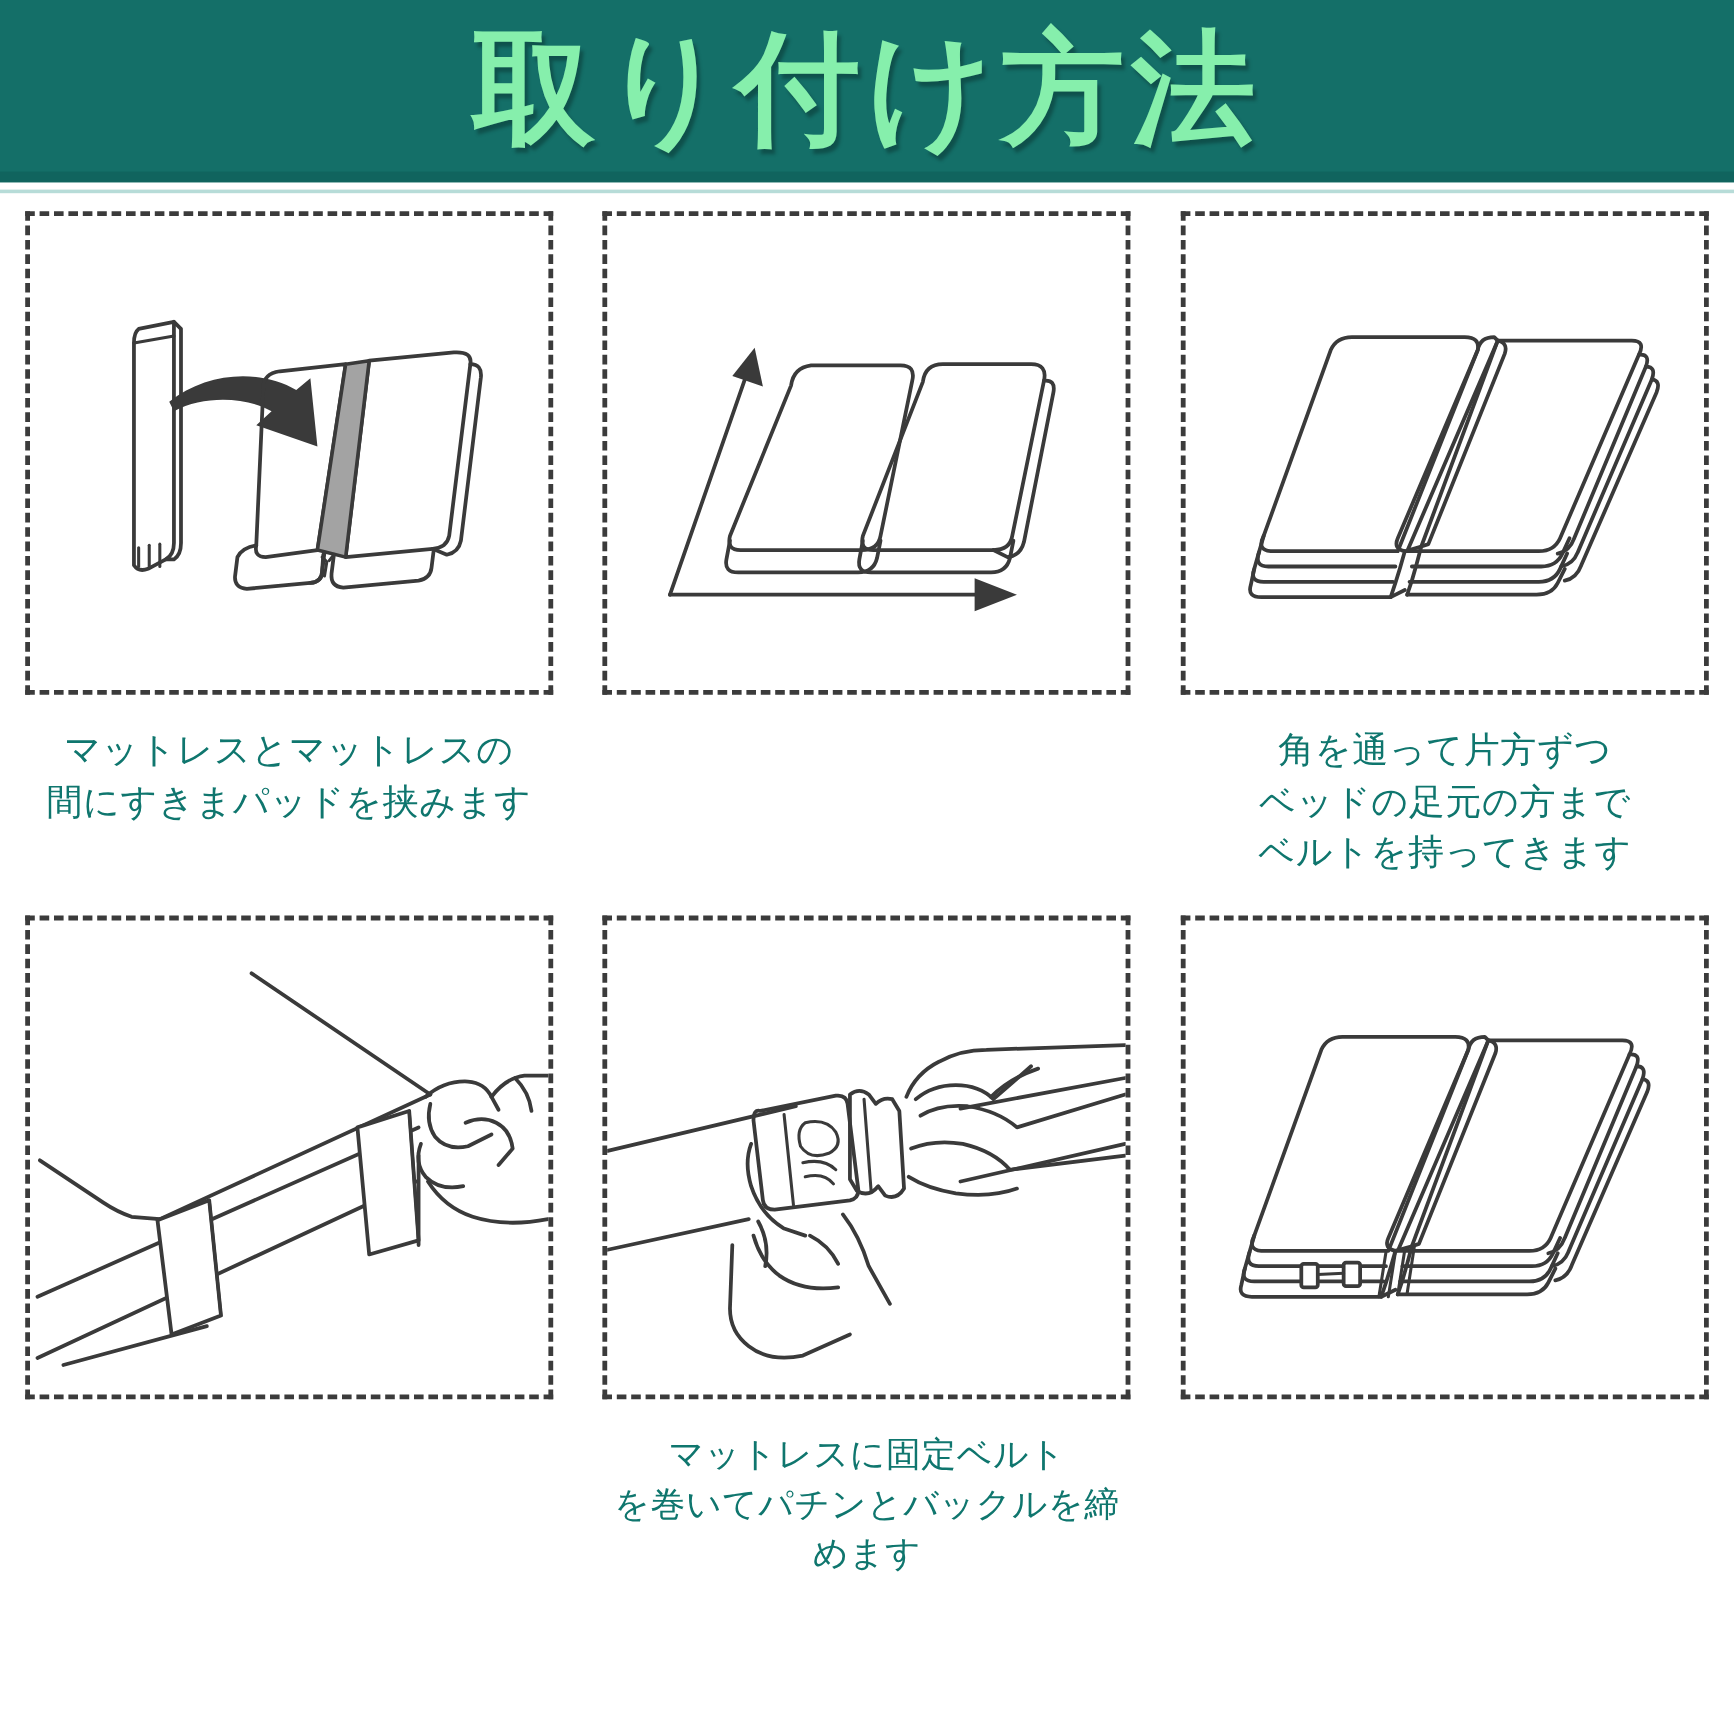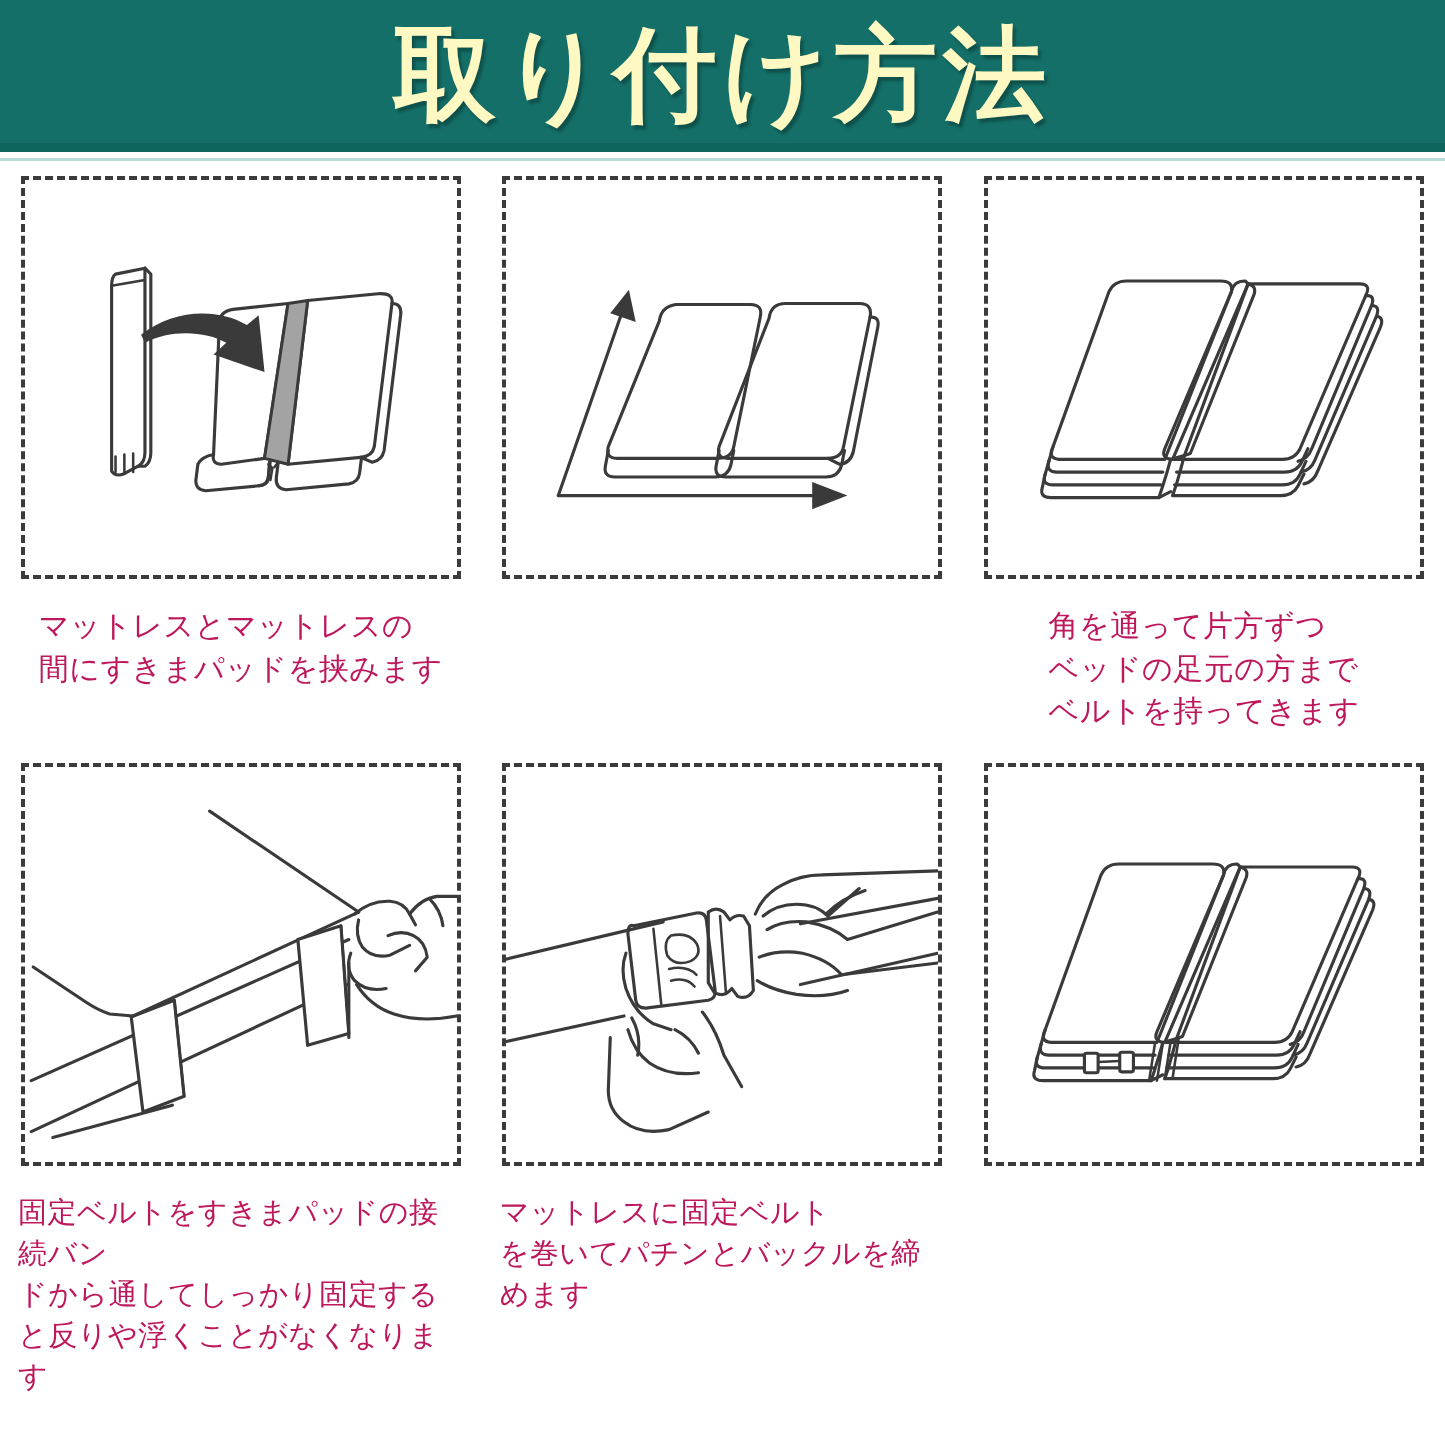--- a/index.html
+++ b/index.html
@@ -33,21 +33,21 @@
     content: "";
     position: absolute;
     left: 0;
     bottom: 0;
     width: 100%;
     height: 9px;
     background: #0d5b55;
     opacity: .55;
   }
   .header-title {
-    color: #fef9c3;
+    color: #86efac;
     font-size: 103px;
     font-weight: 700;
     letter-spacing: 6px;
     line-height: 1;
     margin: 0;
     padding-bottom: 4px;
     text-shadow: 3px 4px 3px rgba(0,0,0,0.28);
     font-family: "DejaVu Sans", "Liberation Sans", sans-serif;
   }
   .header-underline {
@@ -89,21 +89,22 @@
     justify-content: center;
     position: relative;
   }
   .step-figure svg {
     width: 100%;
     height: 100%;
     display: block;
   }
   .step-caption {
     margin-top: 26px;
-    color: #be185d;
+    text-align: center;
+    color: #0f766e;
     font-size: 30px;
     line-height: 1.42;
     font-weight: 500;
     letter-spacing: 0.5px;
     font-family: "DejaVu Sans", "Liberation Sans", sans-serif;
     white-space: pre-line;
   }
   .row-2 .step-caption {
     font-size: 29px;
   }
@@ -286,23 +287,20 @@
           <path class="ln" d="M392 150 Q404 134 420 132 L440 132"></path>
           <path class="ln" d="M412 134 Q424 146 426 162"></path>
           <path class="ln" d="M340 156 Q336 172 344 184 Q354 196 372 192 L392 182"></path>
           <path class="ln" d="M370 172 Q384 166 396 172 Q408 178 410 194 L398 208"></path>
           <path class="ln" d="M332 190 Q326 206 336 218 Q348 230 368 226"></path>
           <path class="ln" d="M338 222 Q352 244 376 252 Q404 261 440 254"></path>
           <path class="ln" d="M330 200 L330 276"></path>
         </g>
       </svg>
     </div>
-    <div class="step-caption">固定ベルトをすきまパッドの接続バン
-ドから通してしっかり固定する
-と反りや浮くことがなくなります</div>
   </div>
 
   <div class="step-cell row-2">
     <div class="step-figure">
       <svg viewBox="0 0 440 403" xmlns="http://www.w3.org/2000/svg">
 
         <g>
           <path class="ln" d="M0 196 L160 158"></path>
           <path class="ln" d="M0 280 L120 254"></path>
         </g>

